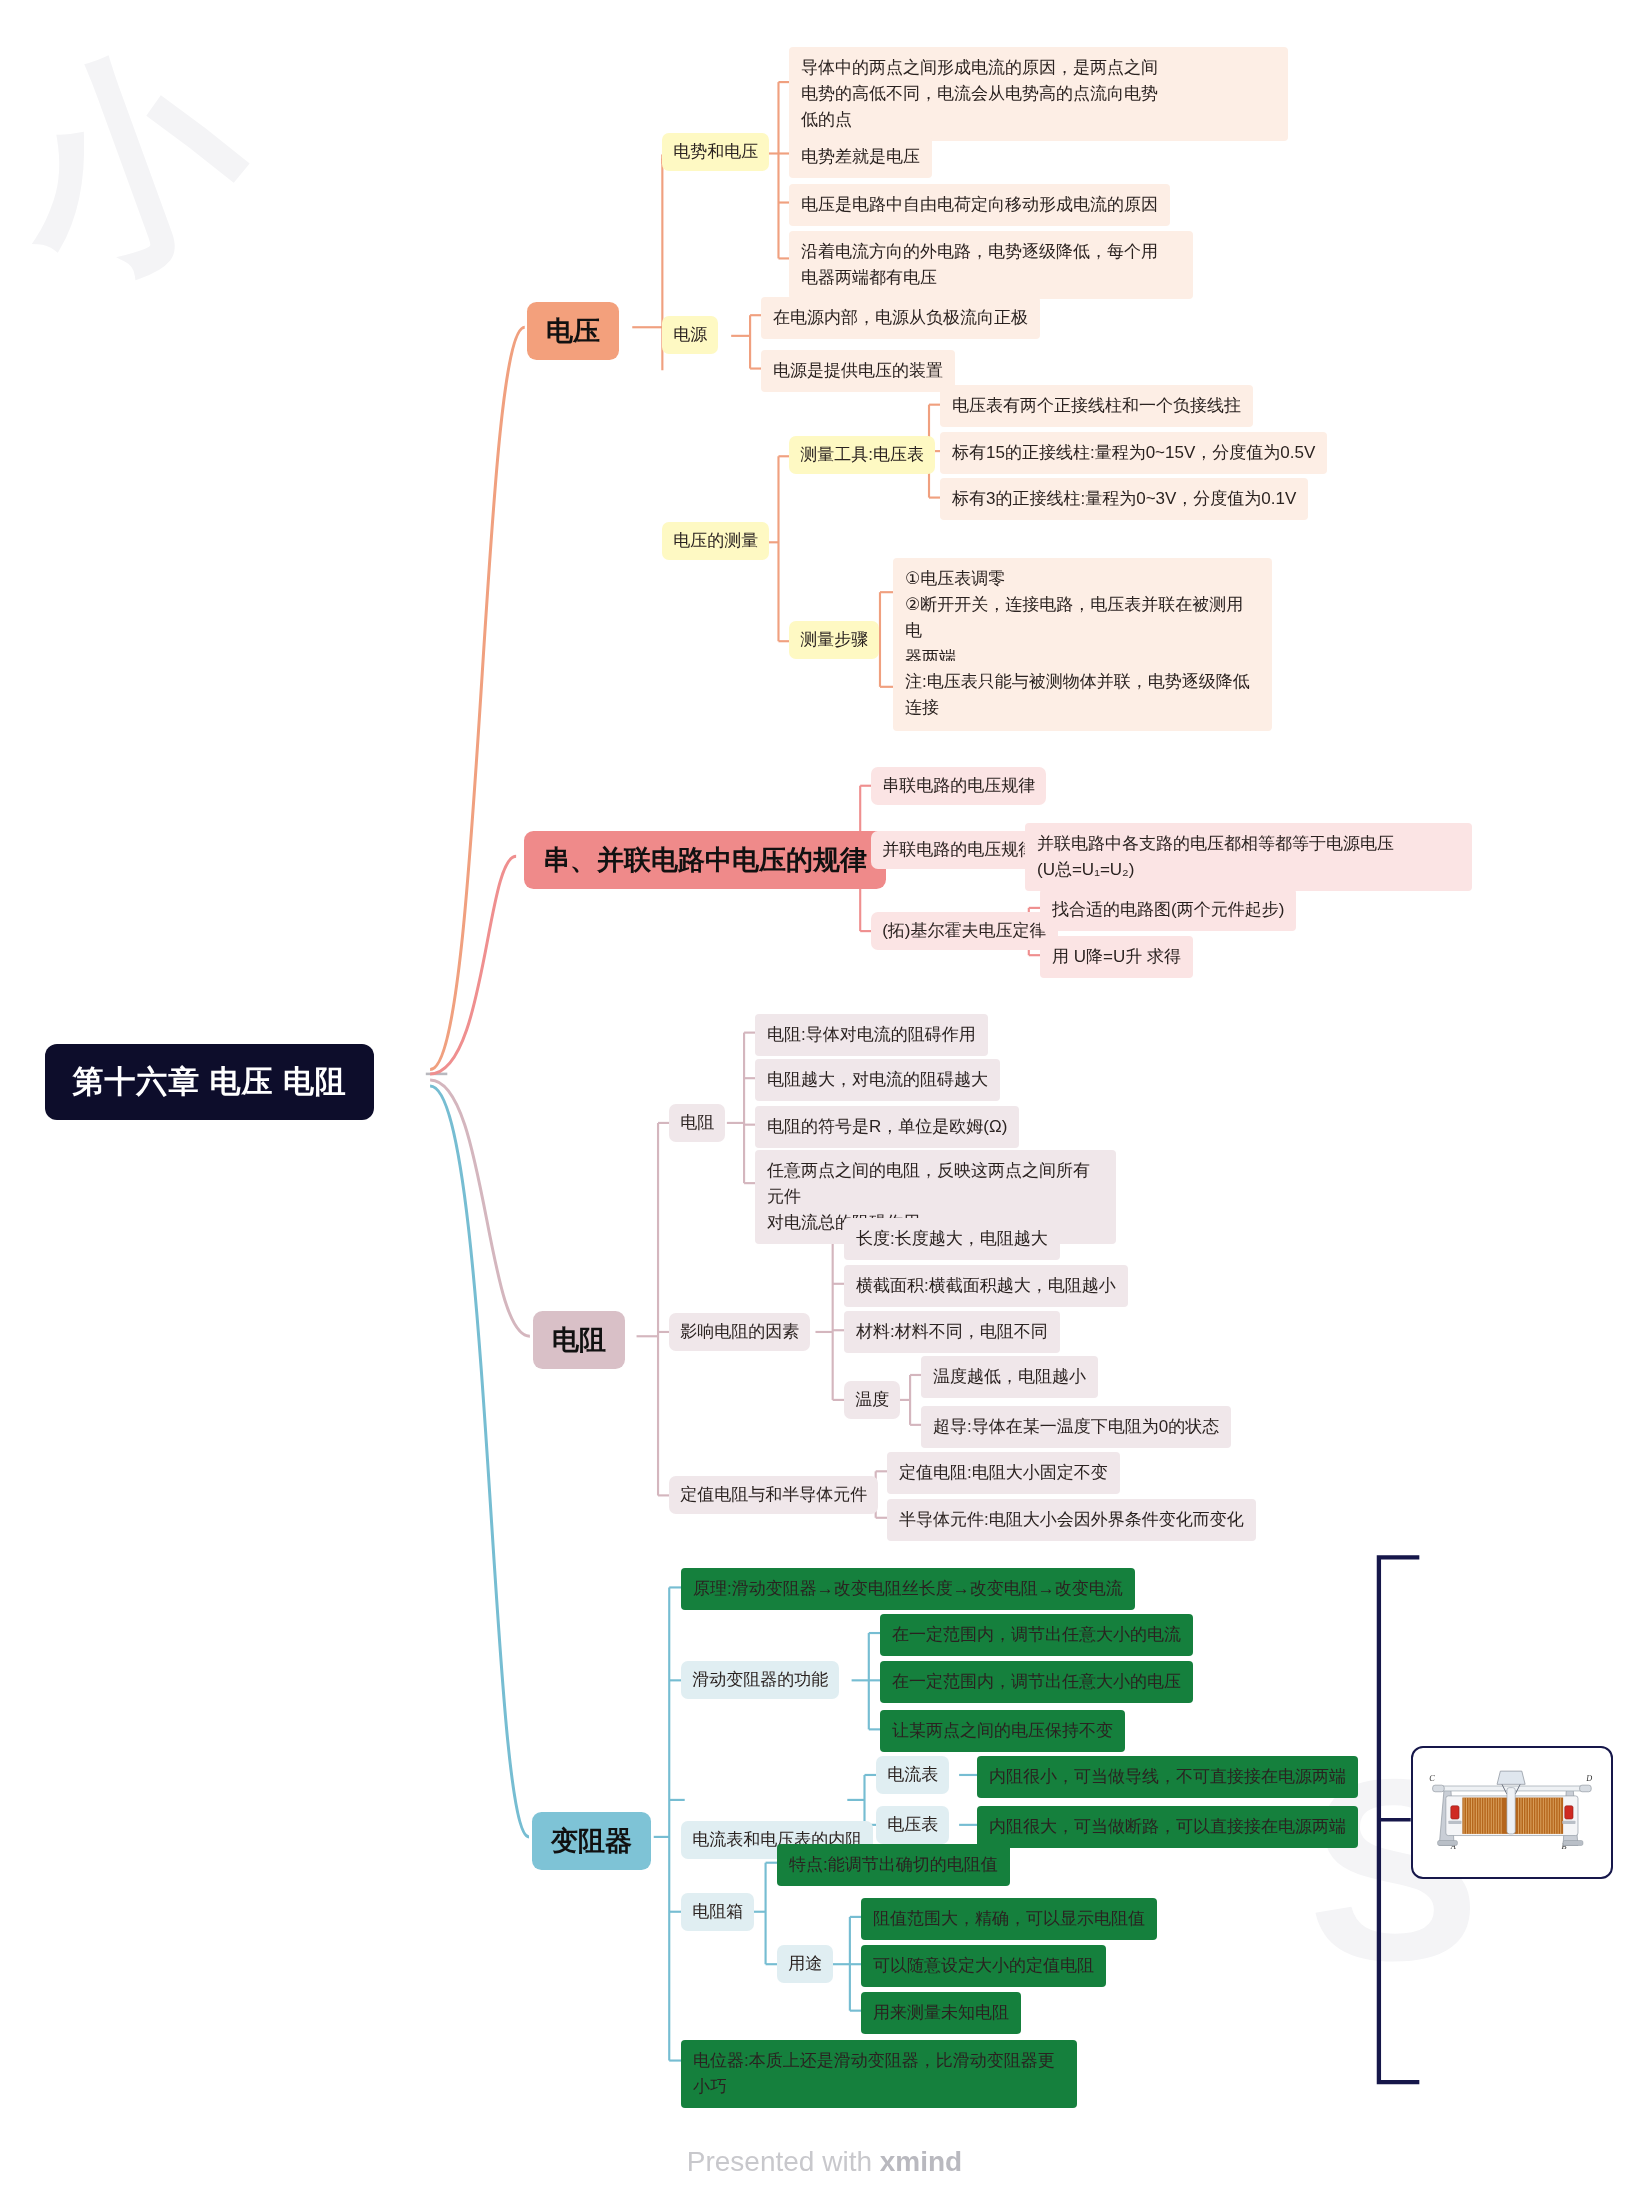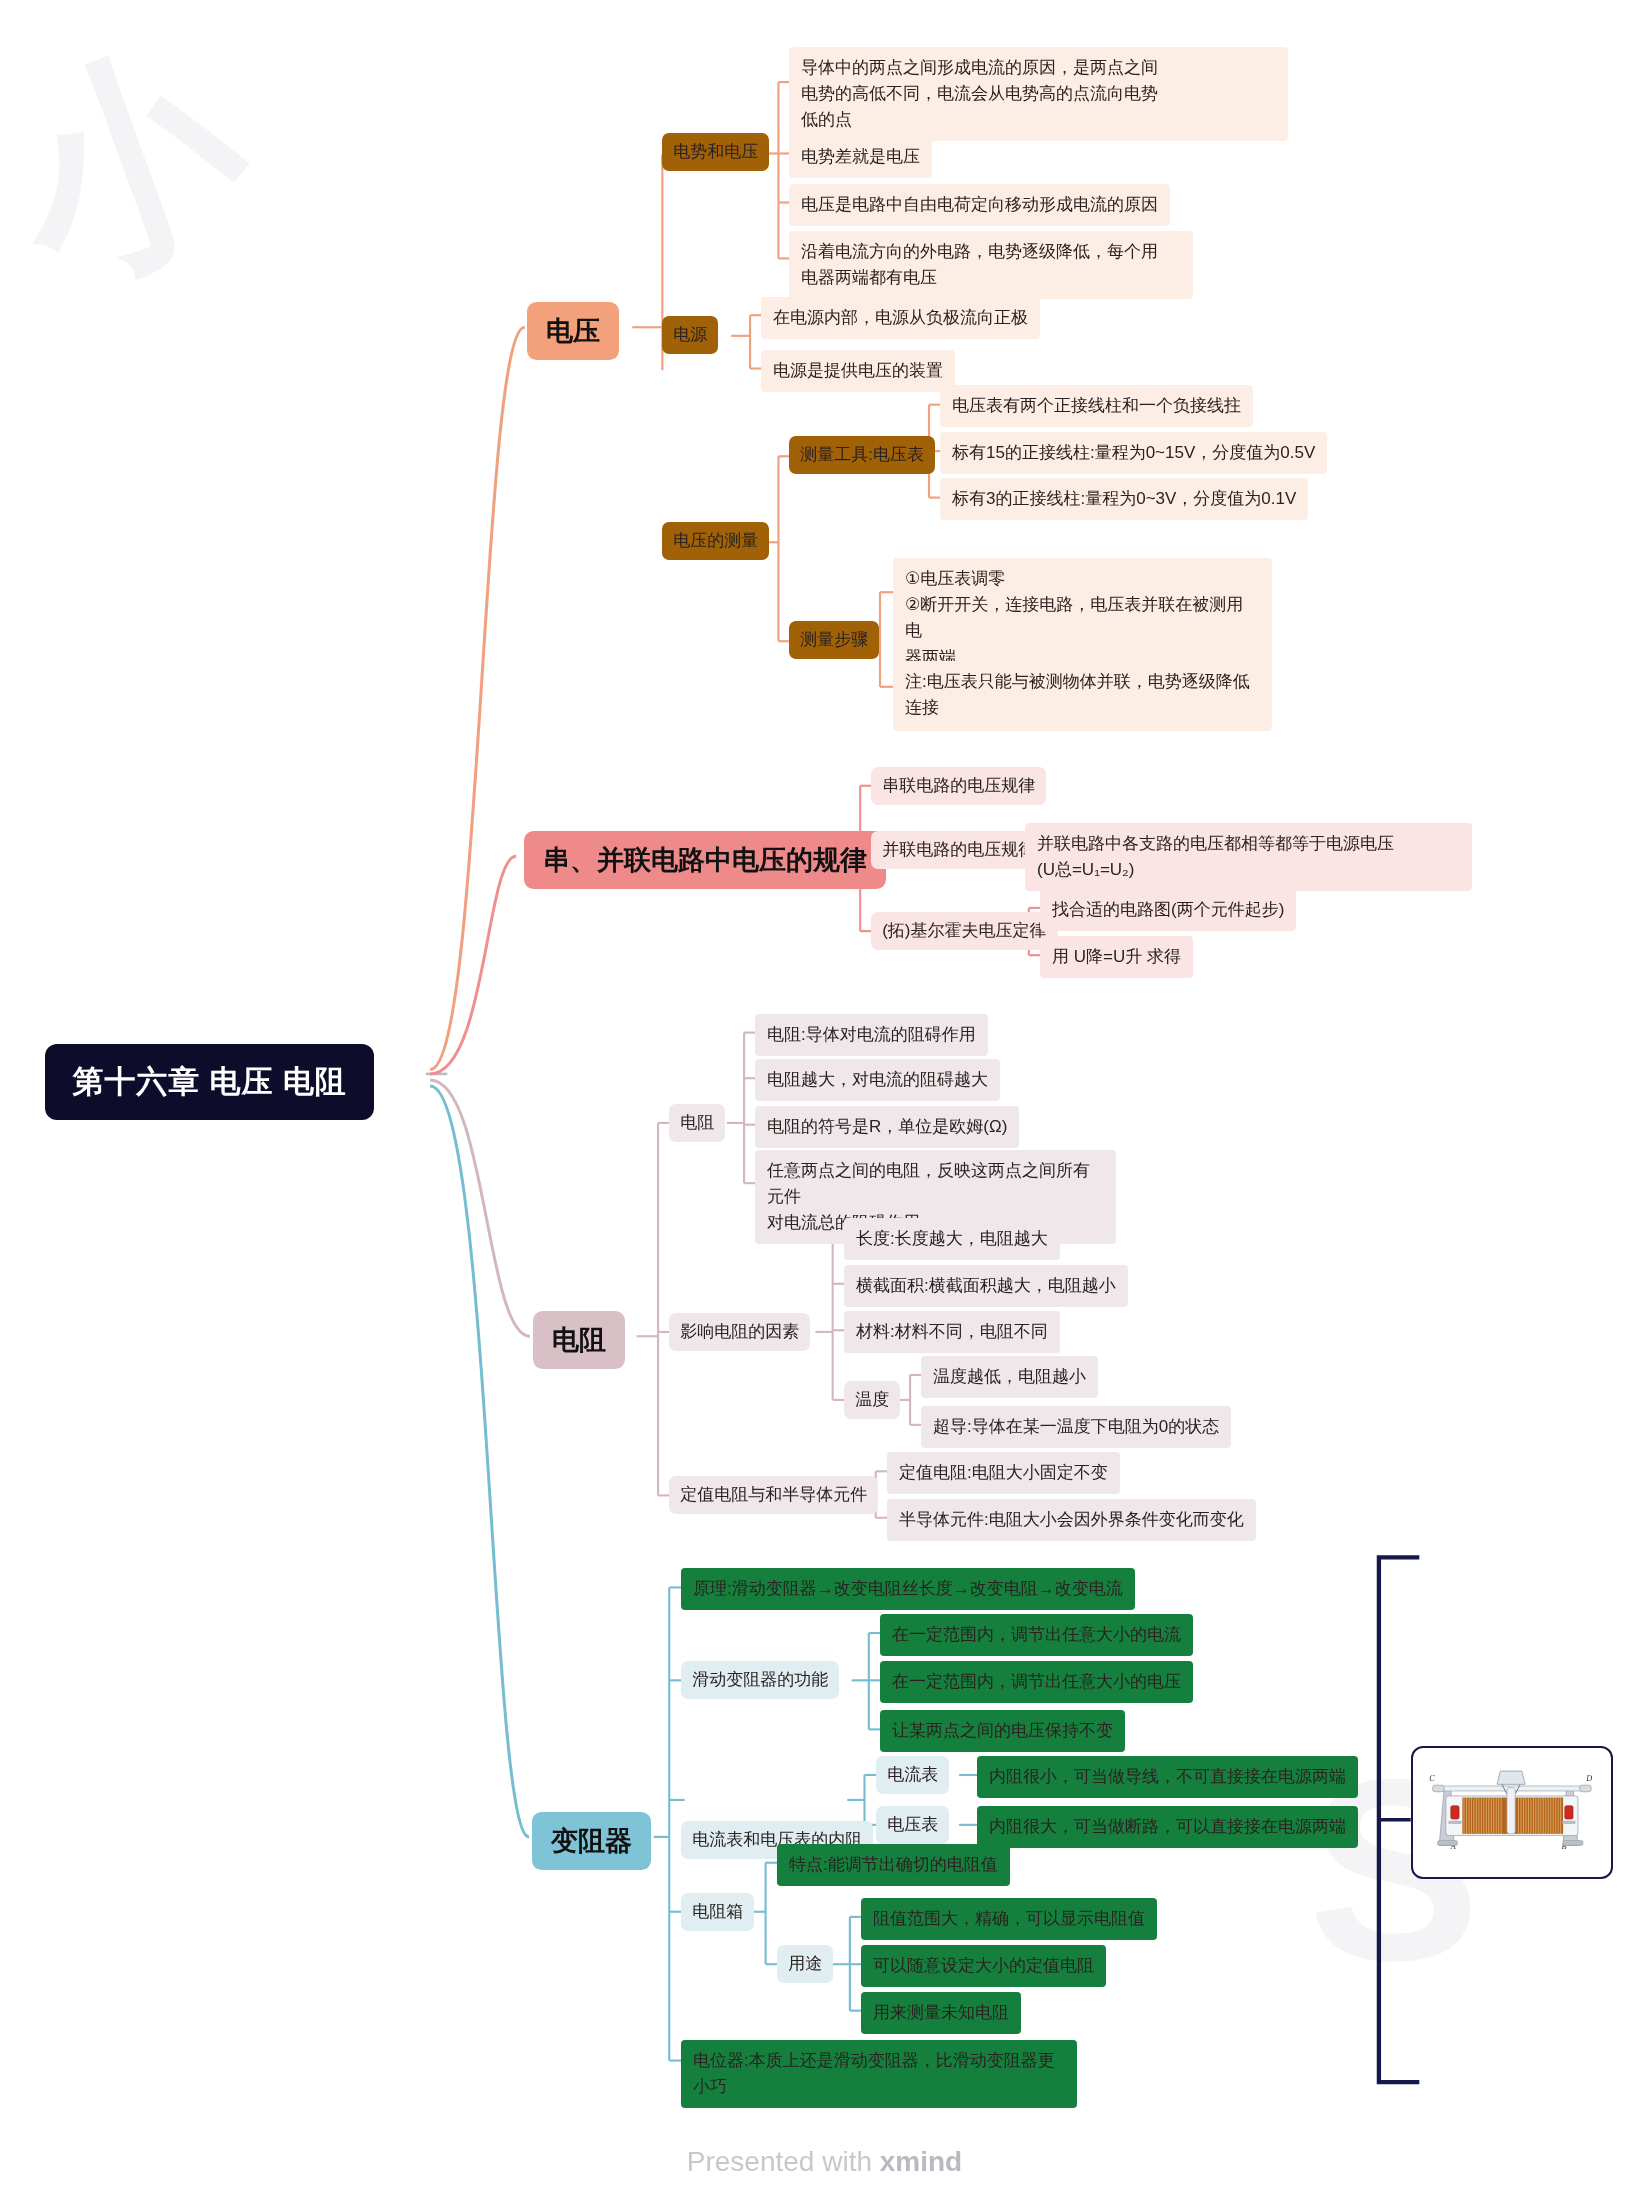--- a/index.html
+++ b/index.html
@@ -27,21 +27,21 @@
 
   
   .branch { font-size:27px; font-weight:bold; color:#111; padding:11.2px 19px; border-radius:9.5px; white-space:nowrap;}
   .branch.voltage  { background:#f3a07c; }
   .branch.law      { background:#ef8a8a; }
   .branch.res      { background:#d9c0c7; }
   .branch.rheo     { background:#7ec3d6; }
 
   
   .sub { font-size:17px; color:#2a2220; padding:6.9px 11.2px; border-radius:6.9px; white-space:nowrap; line-height:1.45;}
-  .sub.o  { background:#a16207; }
+  .sub.o  { background:#fef9c3; }
   .sub.p  { background:#fbe4e4; }
   .sub.v  { background:#f0e7ea; }
   .sub.b  { background:#e0eef2; }
 
   
   .leaf { font-size:17px; color:#2a2220; padding:7.7px 12px; border-radius:4px; line-height:1.55;}
   .leaf.o  { background:#fdeee5; }
   .leaf.p  { background:#fbe4e4; }
   .leaf.v  { background:#f0e7ea; }
   .leaf.b  { background:#15803d; }

